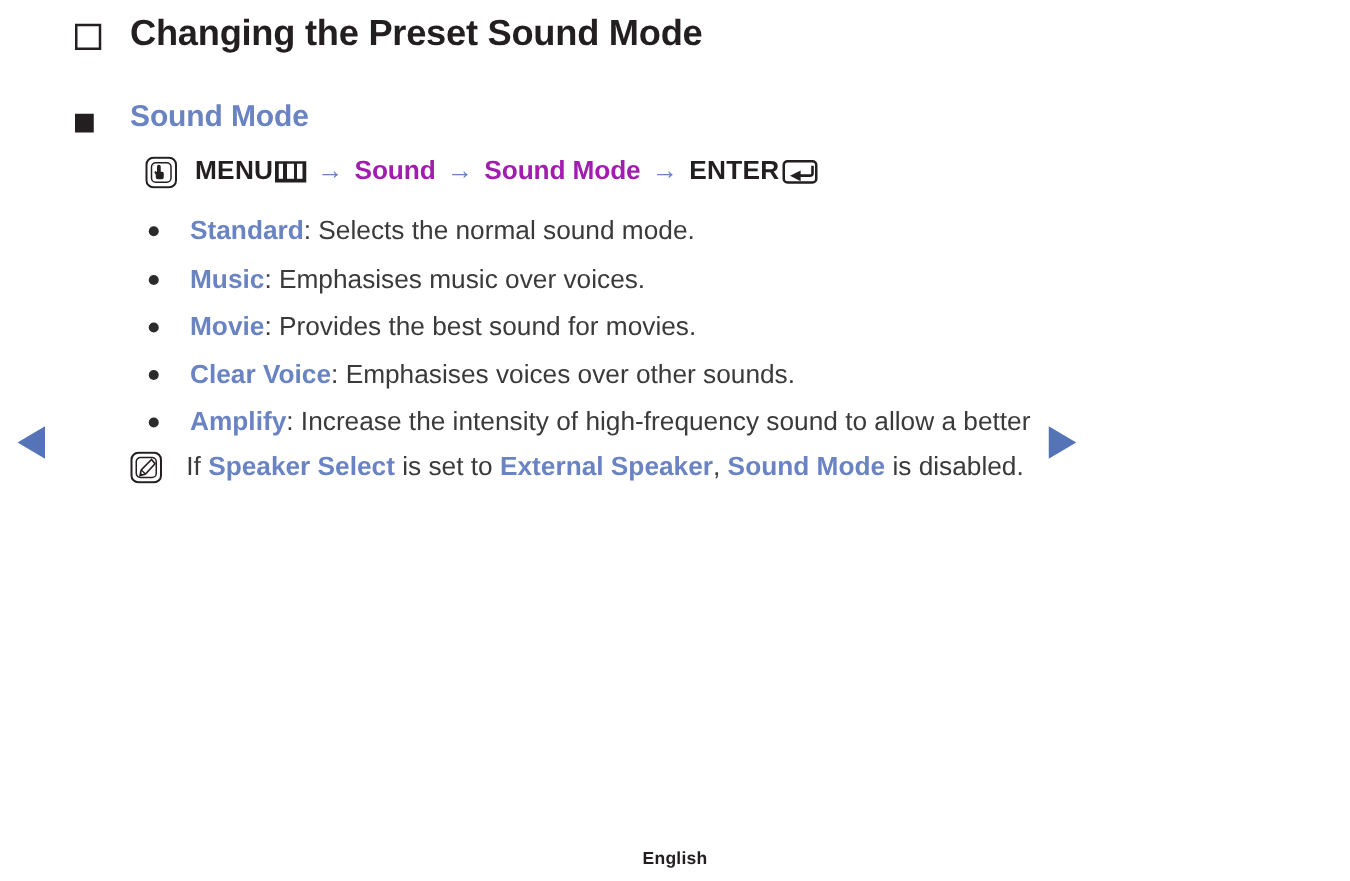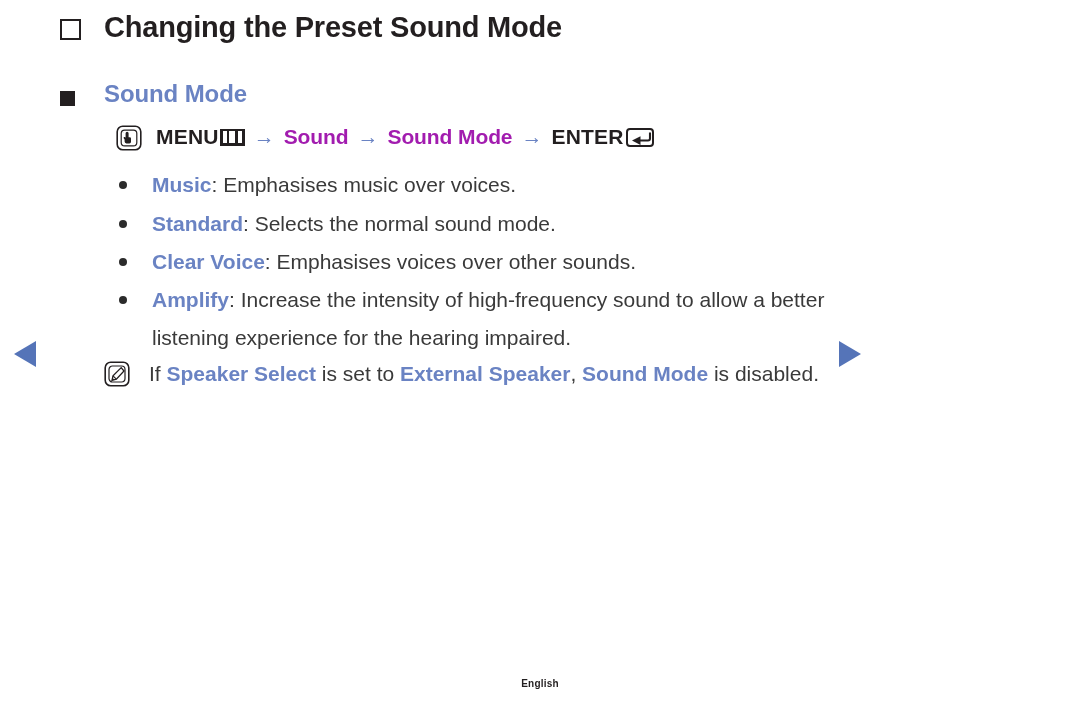--- a/index.html
+++ b/index.html
@@ -231,21 +231,21 @@
   .note-text { color: #3a3a3a; }
   .note-text .blue { color: #6a83c3; font-weight: bold; }
 
   
   .footer {
     position: absolute;
     left: 0;
     top: 678px;
     width: 1080px;
     text-align: center;
-    font-size: 10px;
+    font-size: 14px;
     font-weight: bold;
     color: #231f20;
     letter-spacing: 0.2px;
   }
 </style>
 </head>
 <body>
 
 <div class="page">
 
@@ -302,34 +302,37 @@
           <svg width="21" height="14" viewBox="0 0 21 14" aria-hidden="true">
             <path d="M19 1.5 v6.0 a2 2 0 0 1 -2 2 h-9.5" fill="none" stroke="#231f20" stroke-width="2.1"></path>
             <polygon points="9.5,5.3 9.5,14 1.0,9.6" fill="#231f20"></polygon>
           </svg>
         </span>
       </div>
 
       <ul class="opt-list">
         <li>
           <span class="dot"></span>
+          <span class="term">Standard</span><span class="desc">: </span><span class="desc">Selects the normal sound mode.</span>
+        </li>
+        <li>
+          <span class="dot"></span>
           <span class="term">Music</span><span class="desc">: </span><span class="desc">Emphasises music over voices.</span>
         </li>
         <li>
           <span class="dot"></span>
-          <span class="term">Standard</span><span class="desc">: </span><span class="desc">Selects the normal sound mode.</span>
+          <span class="term">Movie</span><span class="desc">: </span><span class="desc">Provides the best sound for movies.</span>
         </li>
         <li>
           <span class="dot"></span>
           <span class="term">Clear Voice</span><span class="desc">: </span><span class="desc">Emphasises voices over other sounds.</span>
         </li>
         <li>
           <span class="dot"></span>
           <span class="term">Amplify</span><span class="desc">: </span><span class="desc">Increase the intensity of high-frequency sound to allow a better</span>
-          <span class="cont-line">listening experience for the hearing impaired.</span>
         </li>
       </ul>
 
       <div class="note-line">
         <span class="icon-nn">
           <svg width="26" height="26" viewBox="0 0 26 26" aria-hidden="true">
             <rect x="1.2" y="1.2" width="23.6" height="23.6" rx="5.5" ry="5.5" fill="#ffffff" stroke="#231f20" stroke-width="1.6"></rect>
             <rect x="5.0" y="5.0" width="16.0" height="16.0" rx="3.4" ry="3.4" fill="none" stroke="#231f20" stroke-width="1.2"></rect>
             <path d="M17.2 6.6 L9.0 14.9 L8.0 19.4 L12.4 18.2 L20.0 10.0 z" fill="none" stroke="#231f20" stroke-width="1.3"></path>
             <path d="M9.0 14.9 L12.4 18.2" fill="none" stroke="#231f20" stroke-width="1.1"></path>

